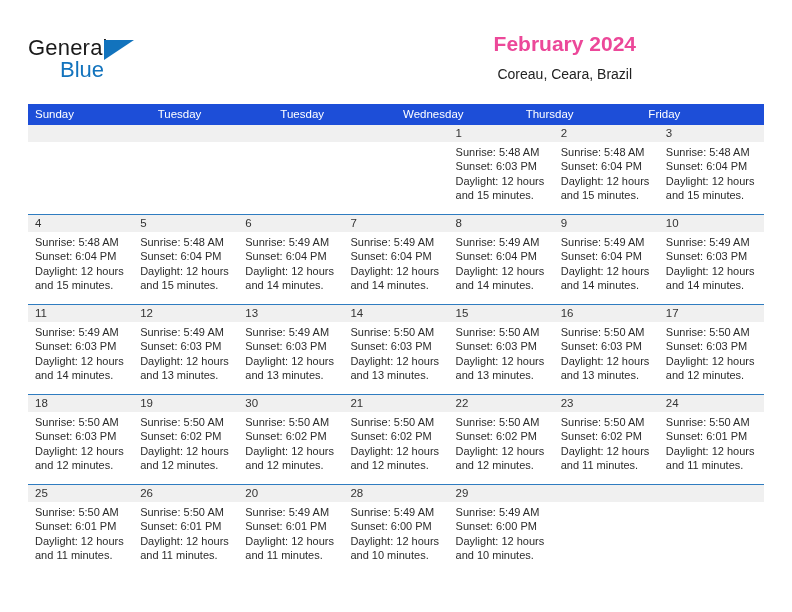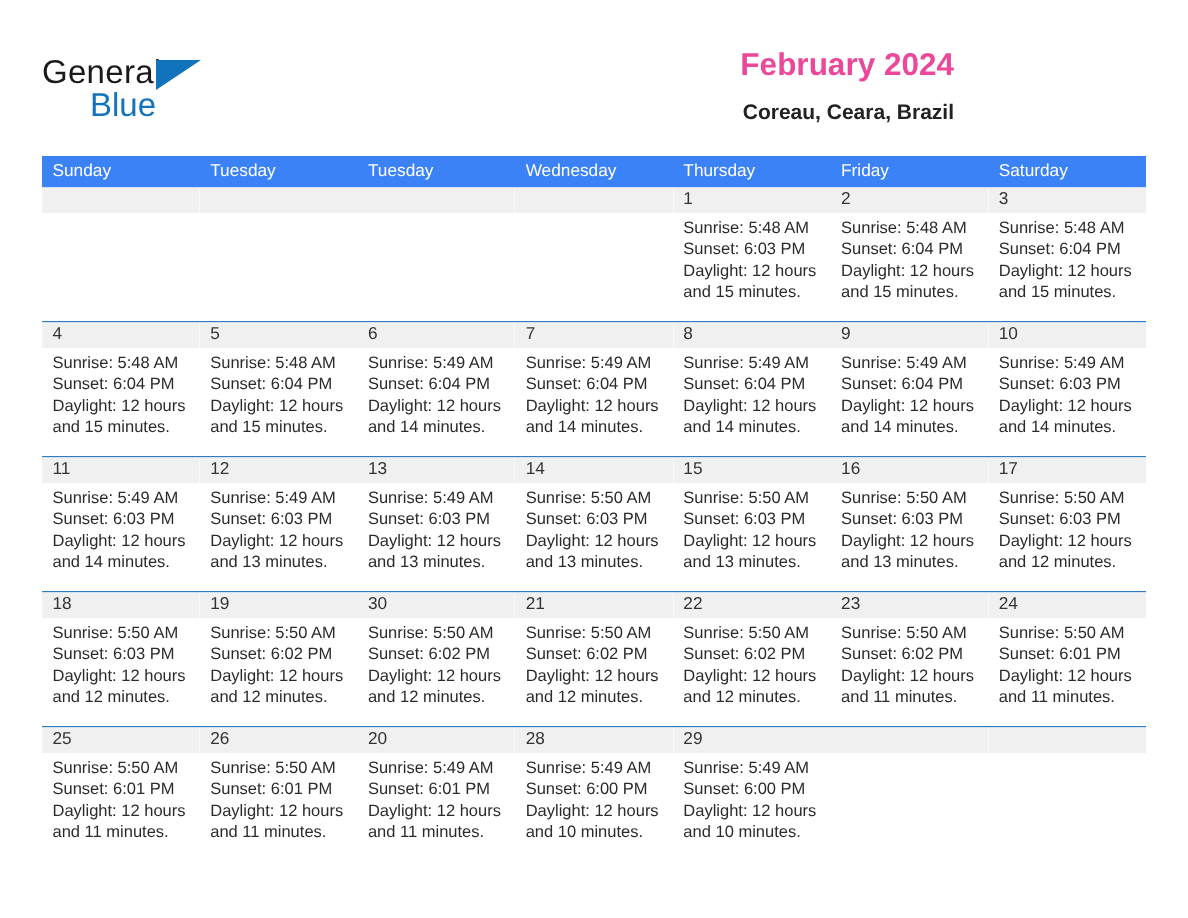--- a/index.html
+++ b/index.html
@@ -75,34 +75,35 @@
     line-height: 32px;
     color: #ec4899;
     font-weight: 700;
     white-space: nowrap;
   }
   .cal-subtitle {
     margin-top: 6px;
     font-size: 14px;
     line-height: 17px;
     color: #222222;
-    font-weight: 700;
+    font-weight: 400;
     white-space: nowrap;
+    text-align: center;
   }
 
   
   .calendar {
     position: absolute;
     left: 28px;
     top: 104px;
     width: 736px;
   }
   .weekdays {
     display: flex;
-    background: #3b82f6;
+    background: #1d4ed8;
     height: 21px;
   }
   .weekday {
     flex: 1 1 0;
     color: #ffffff;
     font-size: 11.5px;
     line-height: 21px;
     padding-left: 7px;
     box-sizing: border-box;
     white-space: nowrap;
@@ -166,21 +167,20 @@
   </div>
 
   <div class="calendar">
     <div class="weekdays">
       <div class="weekday">Sunday</div>
       <div class="weekday">Tuesday</div>
       <div class="weekday">Tuesday</div>
       <div class="weekday">Wednesday</div>
       <div class="weekday">Thursday</div>
       <div class="weekday">Friday</div>
-      <div class="weekday">Saturday</div>
     </div>
 
     <div id="weeks-container">
         <div class="week">
           <div class="day empty">
             <div class="day-num"></div>
           </div>
           <div class="day empty">
             <div class="day-num"></div>
           </div>

